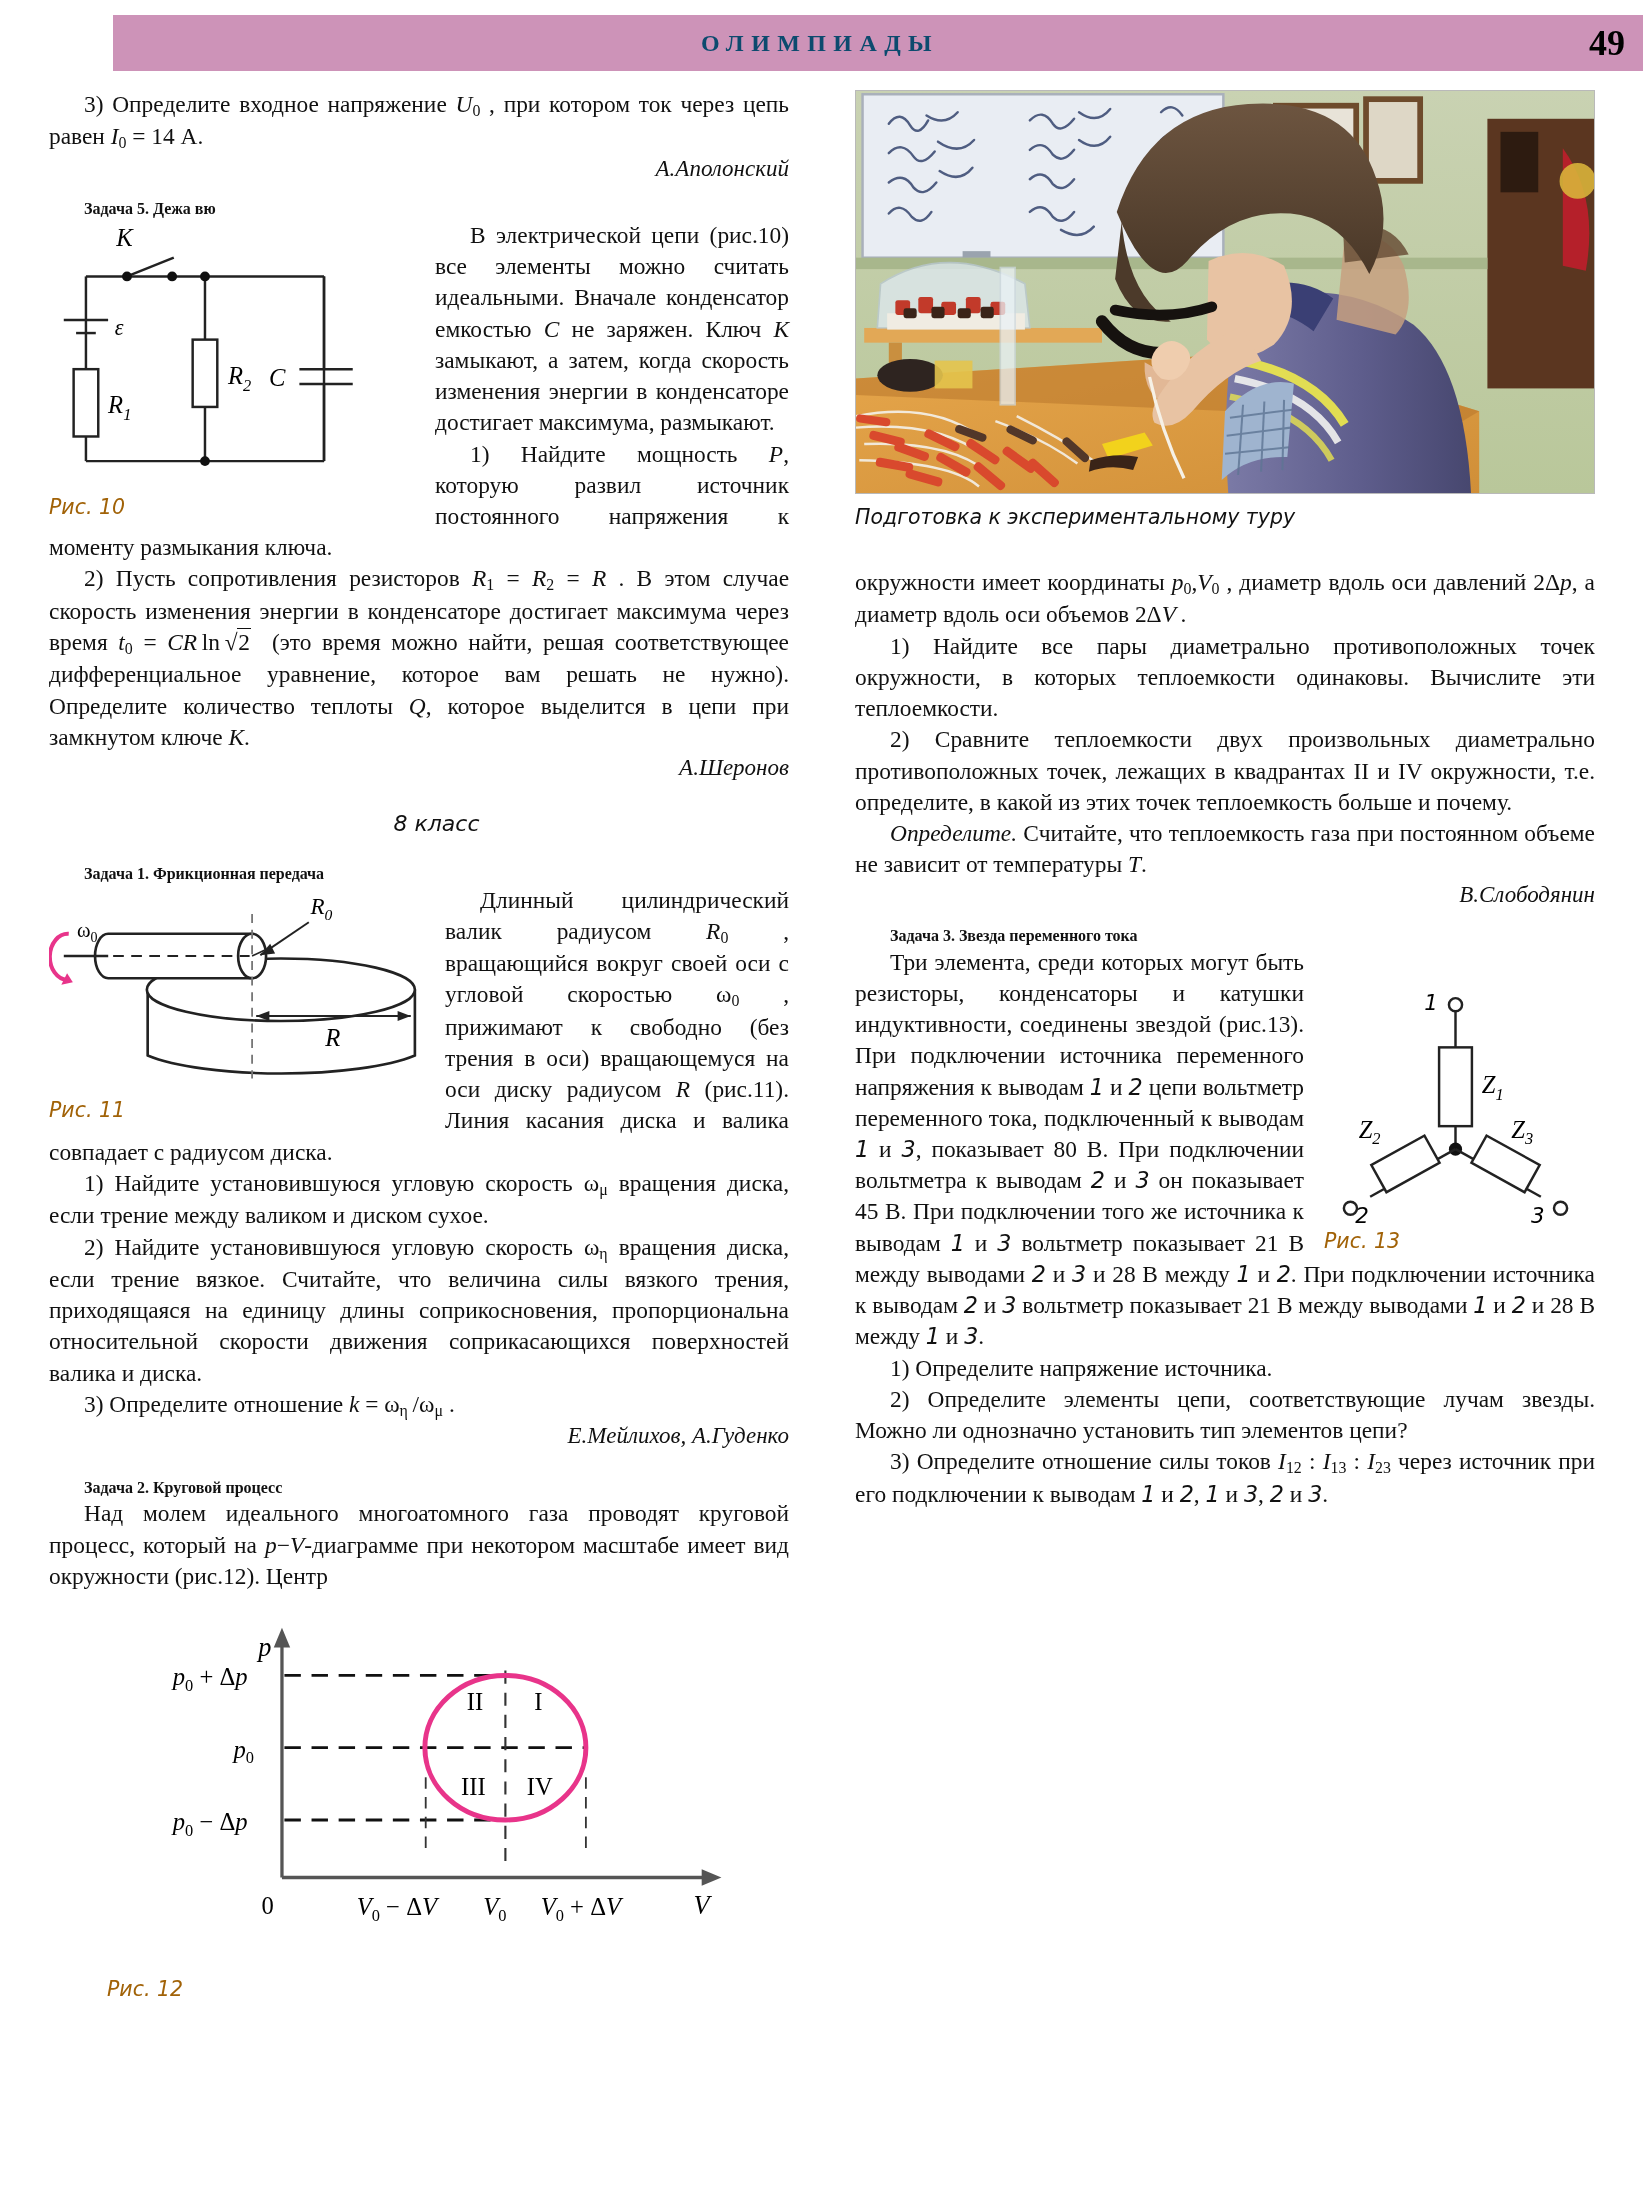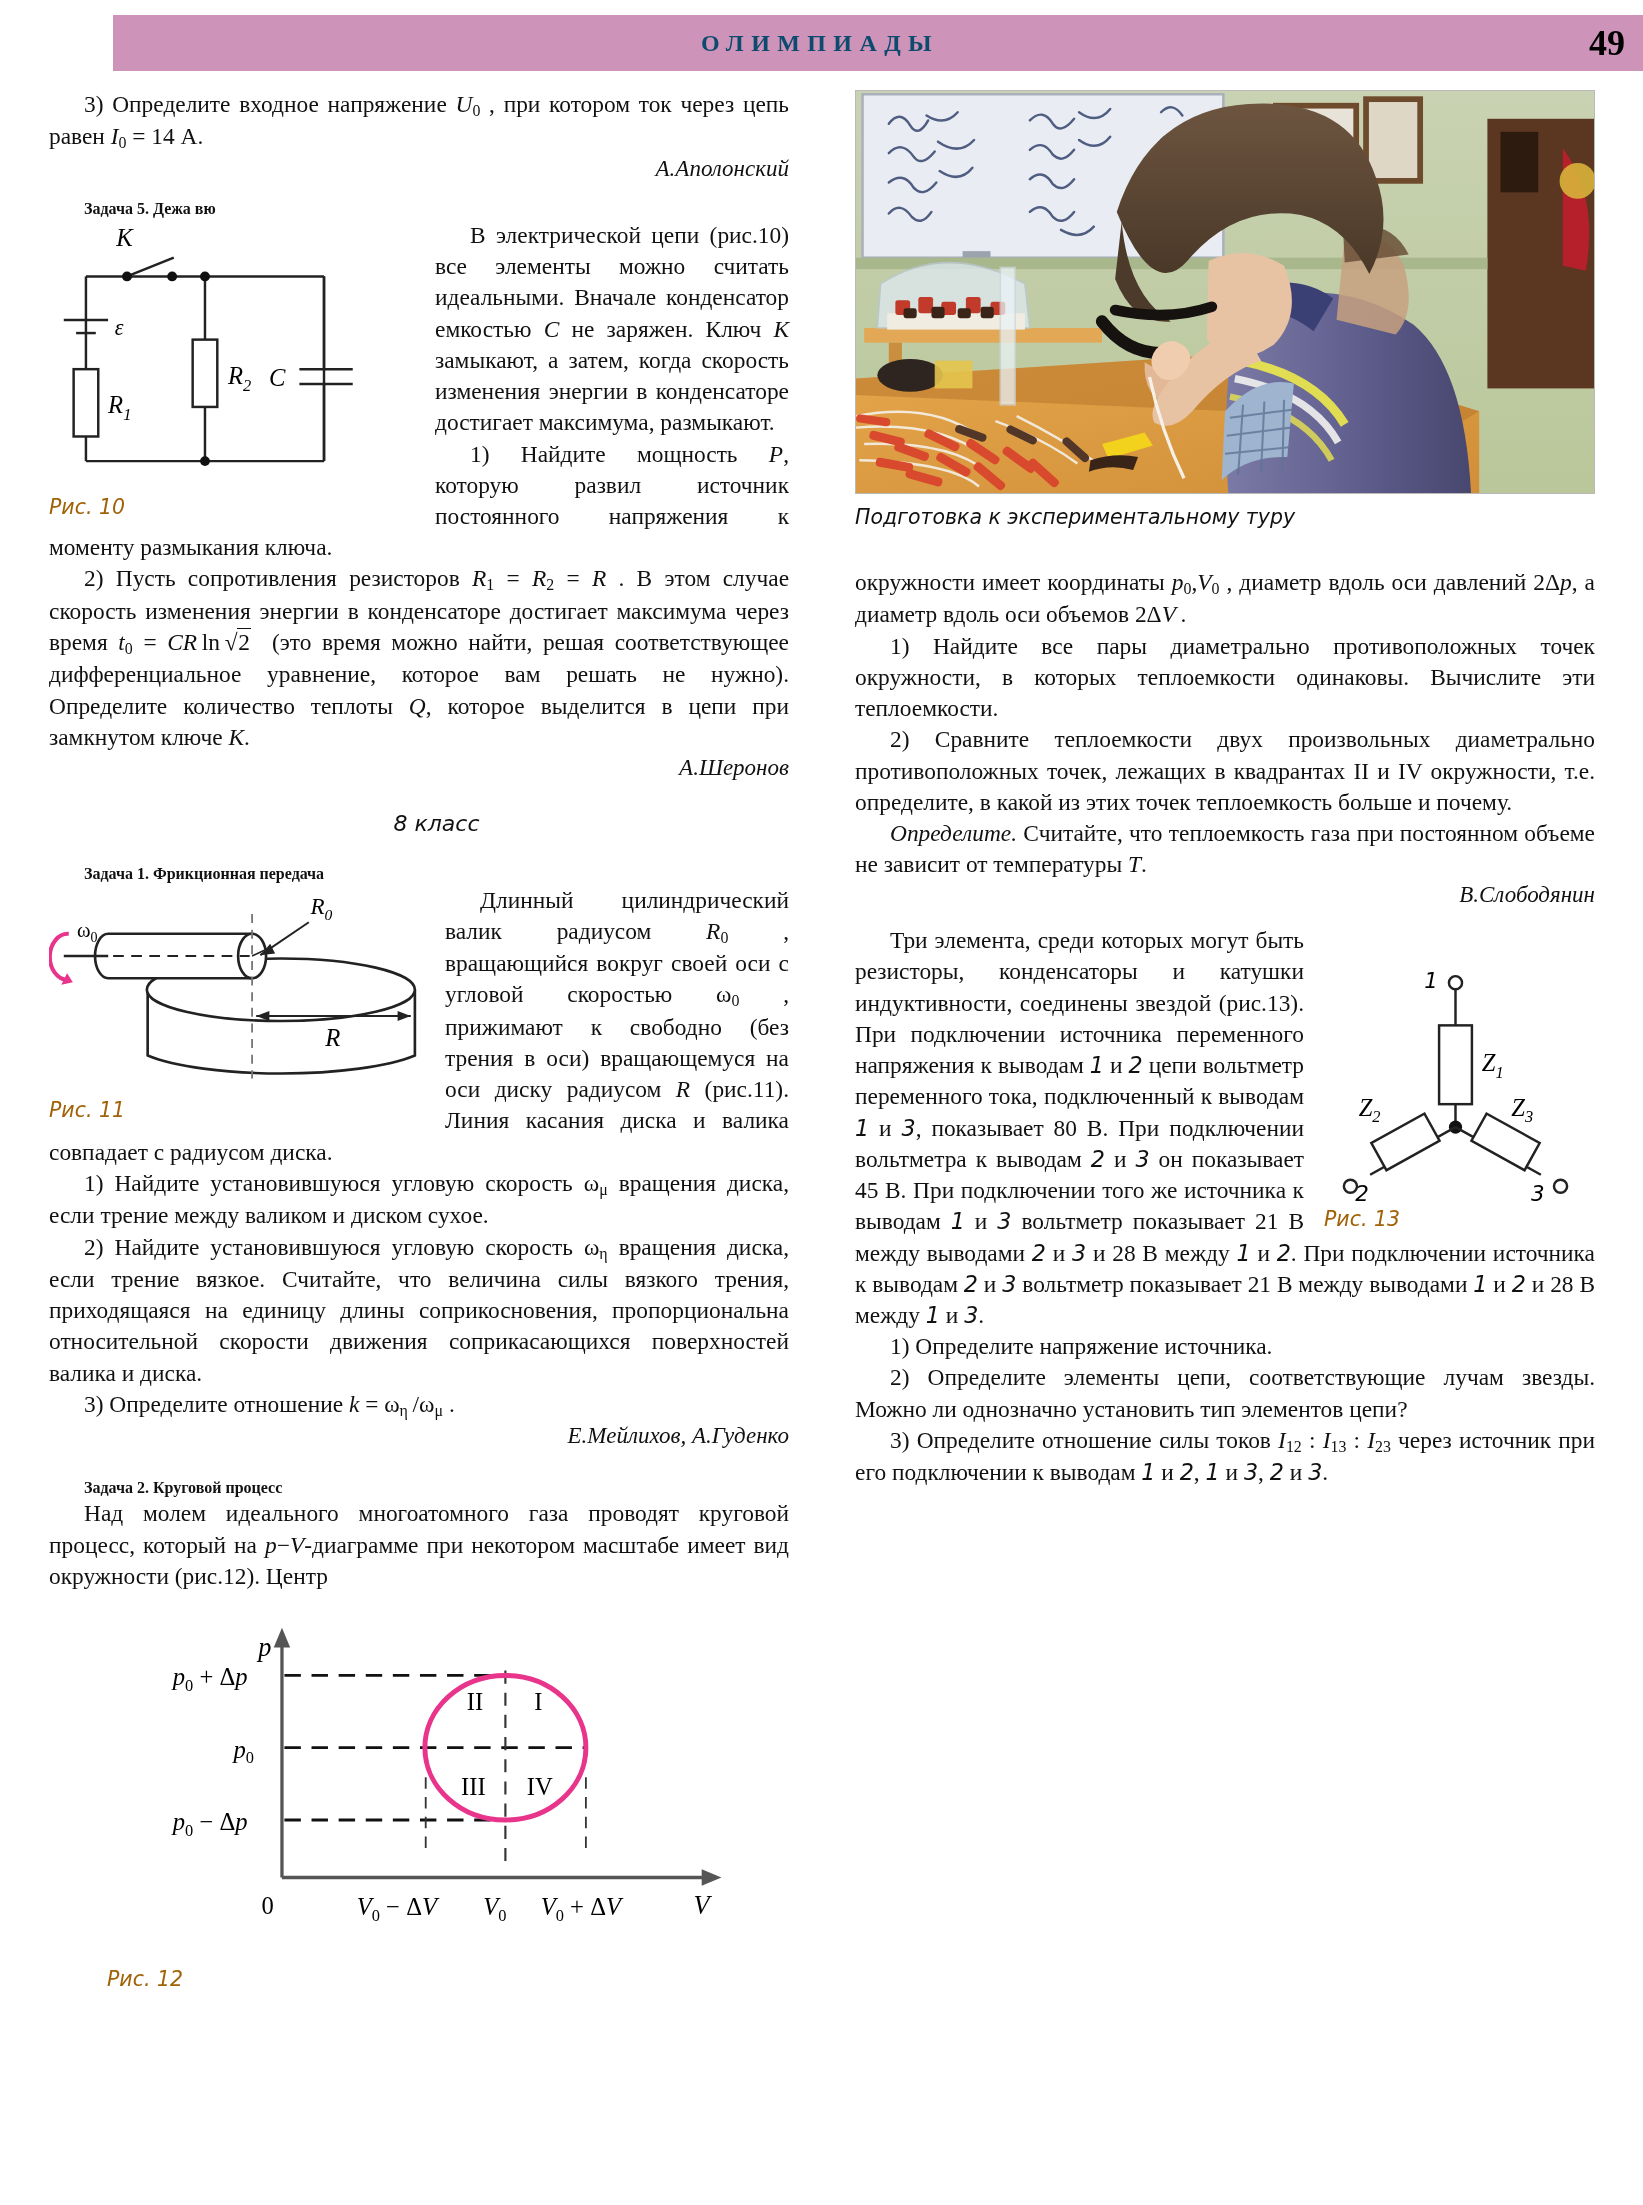--- a/index.html
+++ b/index.html
@@ -219,21 +219,21 @@
       <text x="523" y="222" font-family="Liberation Serif,serif" font-size="30">IV</text>
 
       <text x="92" y="88" font-family="Liberation Serif,serif" font-size="30"><tspan font-style="italic">p</tspan><tspan font-size="20" dy="7">0</tspan><tspan dy="-7"> + </tspan><tspan>Δ</tspan><tspan font-style="italic">p</tspan></text>
       <text x="166" y="176" font-family="Liberation Serif,serif" font-size="30"><tspan font-style="italic">p</tspan><tspan font-size="20" dy="7">0</tspan></text>
       <text x="92" y="264" font-family="Liberation Serif,serif" font-size="30"><tspan font-style="italic">p</tspan><tspan font-size="20" dy="7">0</tspan><tspan dy="-7"> − </tspan><tspan>Δ</tspan><tspan font-style="italic">p</tspan></text>
 
       <text x="316" y="368" font-family="Liberation Serif,serif" font-size="30"><tspan font-style="italic">V</tspan><tspan font-size="20" dy="7">0</tspan><tspan dy="-7"> − </tspan><tspan>Δ</tspan><tspan font-style="italic">V</tspan></text>
       <text x="470" y="368" font-family="Liberation Serif,serif" font-size="30"><tspan font-style="italic">V</tspan><tspan font-size="20" dy="7">0</tspan></text>
       <text x="540" y="368" font-family="Liberation Serif,serif" font-size="30"><tspan font-style="italic">V</tspan><tspan font-size="20" dy="7">0</tspan><tspan dy="-7"> + </tspan><tspan>Δ</tspan><tspan font-style="italic">V</tspan></text>
     </svg>
-    <div class="figcap" style="margin-left:10px;margin-top:5px;">Рис. 12</div>
+    <div class="figcap" style="margin-left:10px;margin-top:15px;">Рис. 12</div>
   </div>
 </div>
 
 <div class="photo-wrap">
   <svg class="photo" viewBox="0 0 900 492" preserveAspectRatio="none">
     <defs>
       <linearGradient id="wallg" x1="0" y1="0" x2="0" y2="1">
         <stop offset="0" stop-color="#c9d2b2"></stop>
           <stop offset="1" stop-color="#b9c79a"></stop>
       </linearGradient>
@@ -387,20 +387,21 @@
 
 <div class="col col-right" style="top:567px;">
 
   <p class="noind">окружности имеет координаты <i class="v">p</i><sub>0</sub>,<i class="v">V</i><sub>0</sub> , диаметр вдоль оси давлений 2Δ<i class="v">p</i>, а диаметр вдоль оси объемов 2Δ<i class="v">V</i> .</p>
   <p>1) Найдите все пары диаметрально противоположных точек окружности, в которых теплоемкости одинаковы. Вычислите эти теплоемкости.</p>
   <p>2) Сравните теплоемкости двух произвольных диаметрально противоположных точек, лежащих в квадрантах II и IV окружности, т.е. определите, в какой из этих точек теплоемкость больше и почему.</p>
   <p><i style="font-style:italic;">Определите.</i> Считайте, что теплоемкость газа при постоянном объеме не зависит от температуры <i class="v">T</i>.</p>
   <p class="author">В.Слободянин</p>
 
   <div class="sp"></div>
+  <p class="htitle">Задача 3. Звезда переменного тока</p>
 
   <div class="fig float-right" style="width:271px;margin:38px 0 3.3px 20px;">
     <svg width="263" height="238" viewBox="0 0 320 290">
 
       <circle cx="160" cy="24" r="8" fill="#fff" stroke="#222" stroke-width="3"></circle>
       <text x="122" y="30" font-family="DejaVu Sans,sans-serif" font-style="italic" font-size="26">1</text>
       <line x1="160" y1="32" x2="160" y2="76" stroke="#222" stroke-width="3"></line>
 
       <rect x="140" y="76" width="40" height="96" fill="#fff" stroke="#222" stroke-width="3"></rect>
       <text x="192" y="132" font-family="Liberation Serif,serif" font-style="italic" font-size="30">Z<tspan font-size="20" dy="8">1</tspan></text>

